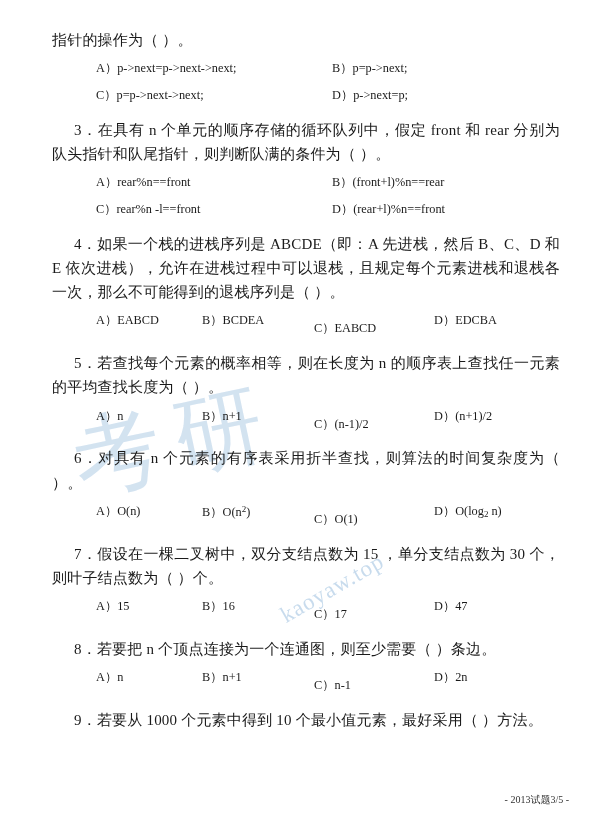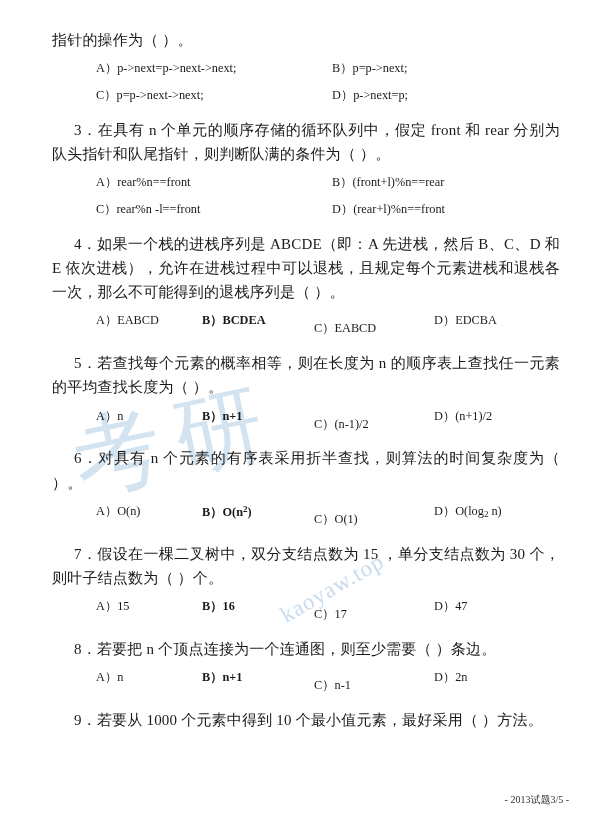--- a/index.html
+++ b/index.html
@@ -51,21 +51,21 @@
     padding-left: 44px;
     position: relative;
     z-index: 3;
   }
   .opts .opt {
     white-space: nowrap;
   }
   .opts.two .opt:nth-child(1) { width: 236px; }
   .opts.two .opt:nth-child(2) { width: 220px; }
   .opts.four-wide .opt:nth-child(1) { width: 106px; }
-  .opts.four-wide .opt:nth-child(2) { width: 112px; font-weight: bold; }
+  .opts.four-wide .opt:nth-child(2) { width: 112px; }
   .opts.four-wide .opt:nth-child(3) { width: 120px; margin-top: 8px; }
   .opts.four-wide .opt:nth-child(4) { width: 120px; }
   sub {
     font-size: 9px;
     vertical-align: -0.25em;
   }
   sup {
     font-size: 9px;
     vertical-align: 0.45em;
   }

